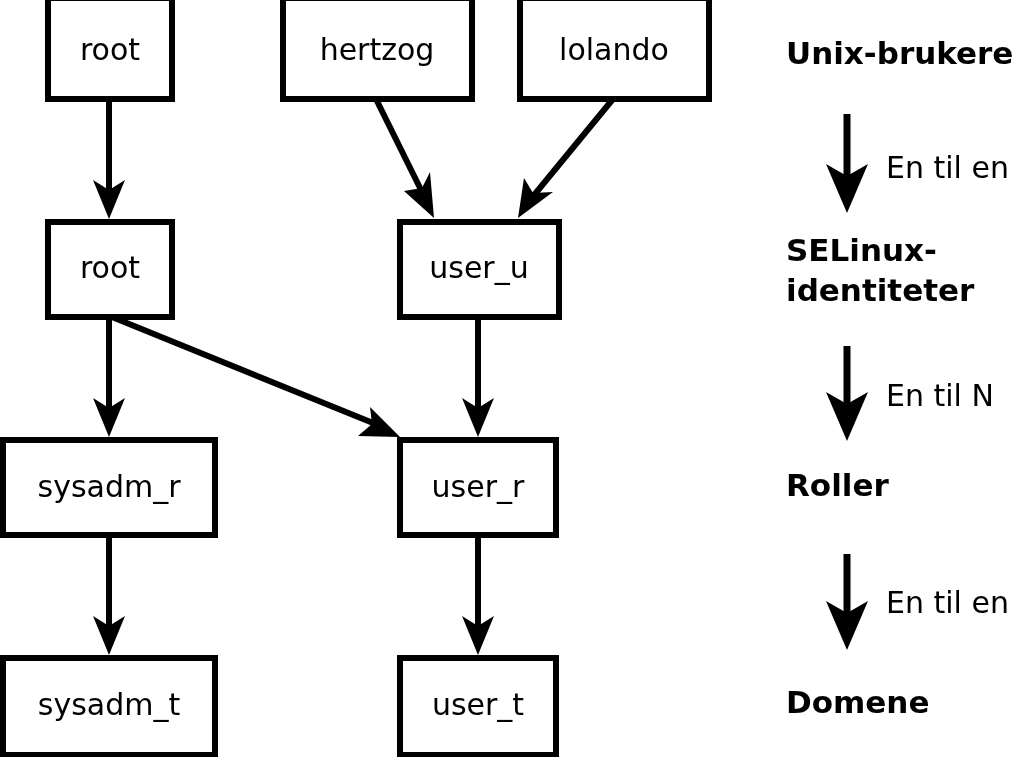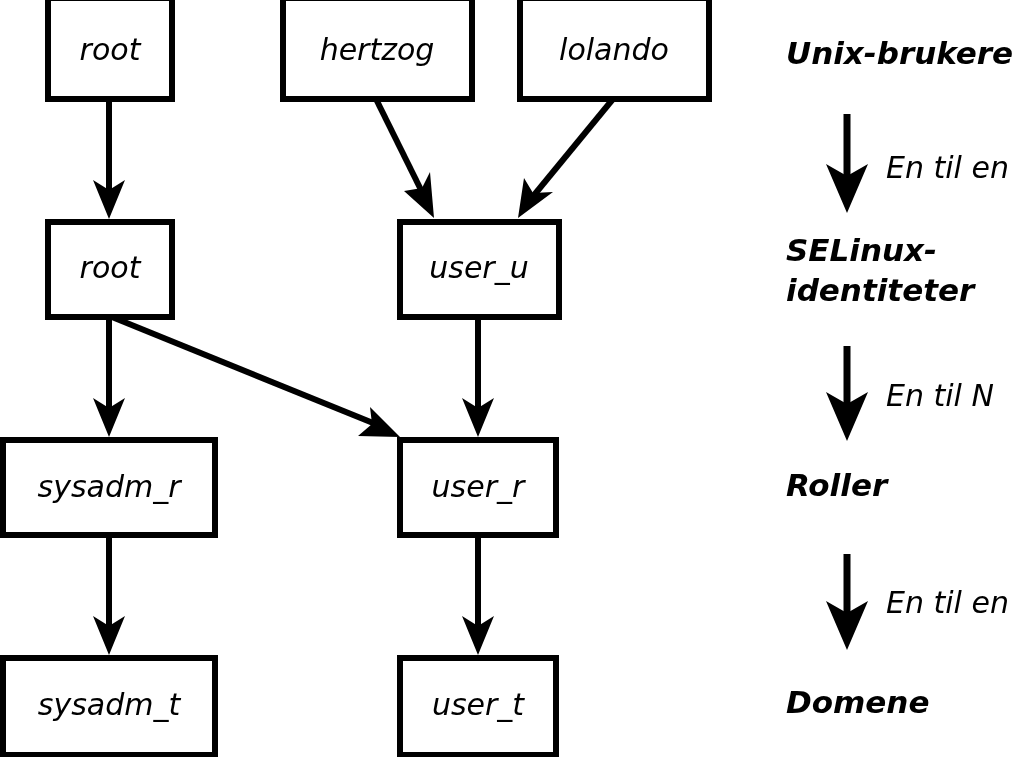--- a/index.html
+++ b/index.html
@@ -11,21 +11,20 @@
     width: 1024px;
     height: 757px;
     overflow: hidden;
     font-family: "DejaVu Sans", sans-serif;
   }
   #diagram-root {
     position: relative;
     width: 1024px;
     height: 757px;
     background: #ffffff;
-    font-style: italic;
   }
   svg#diagram-svg {
     position: absolute;
     top: 0;
     left: 0;
     width: 1024px;
     height: 757px;
     display: block;
   }
   .node-box {

